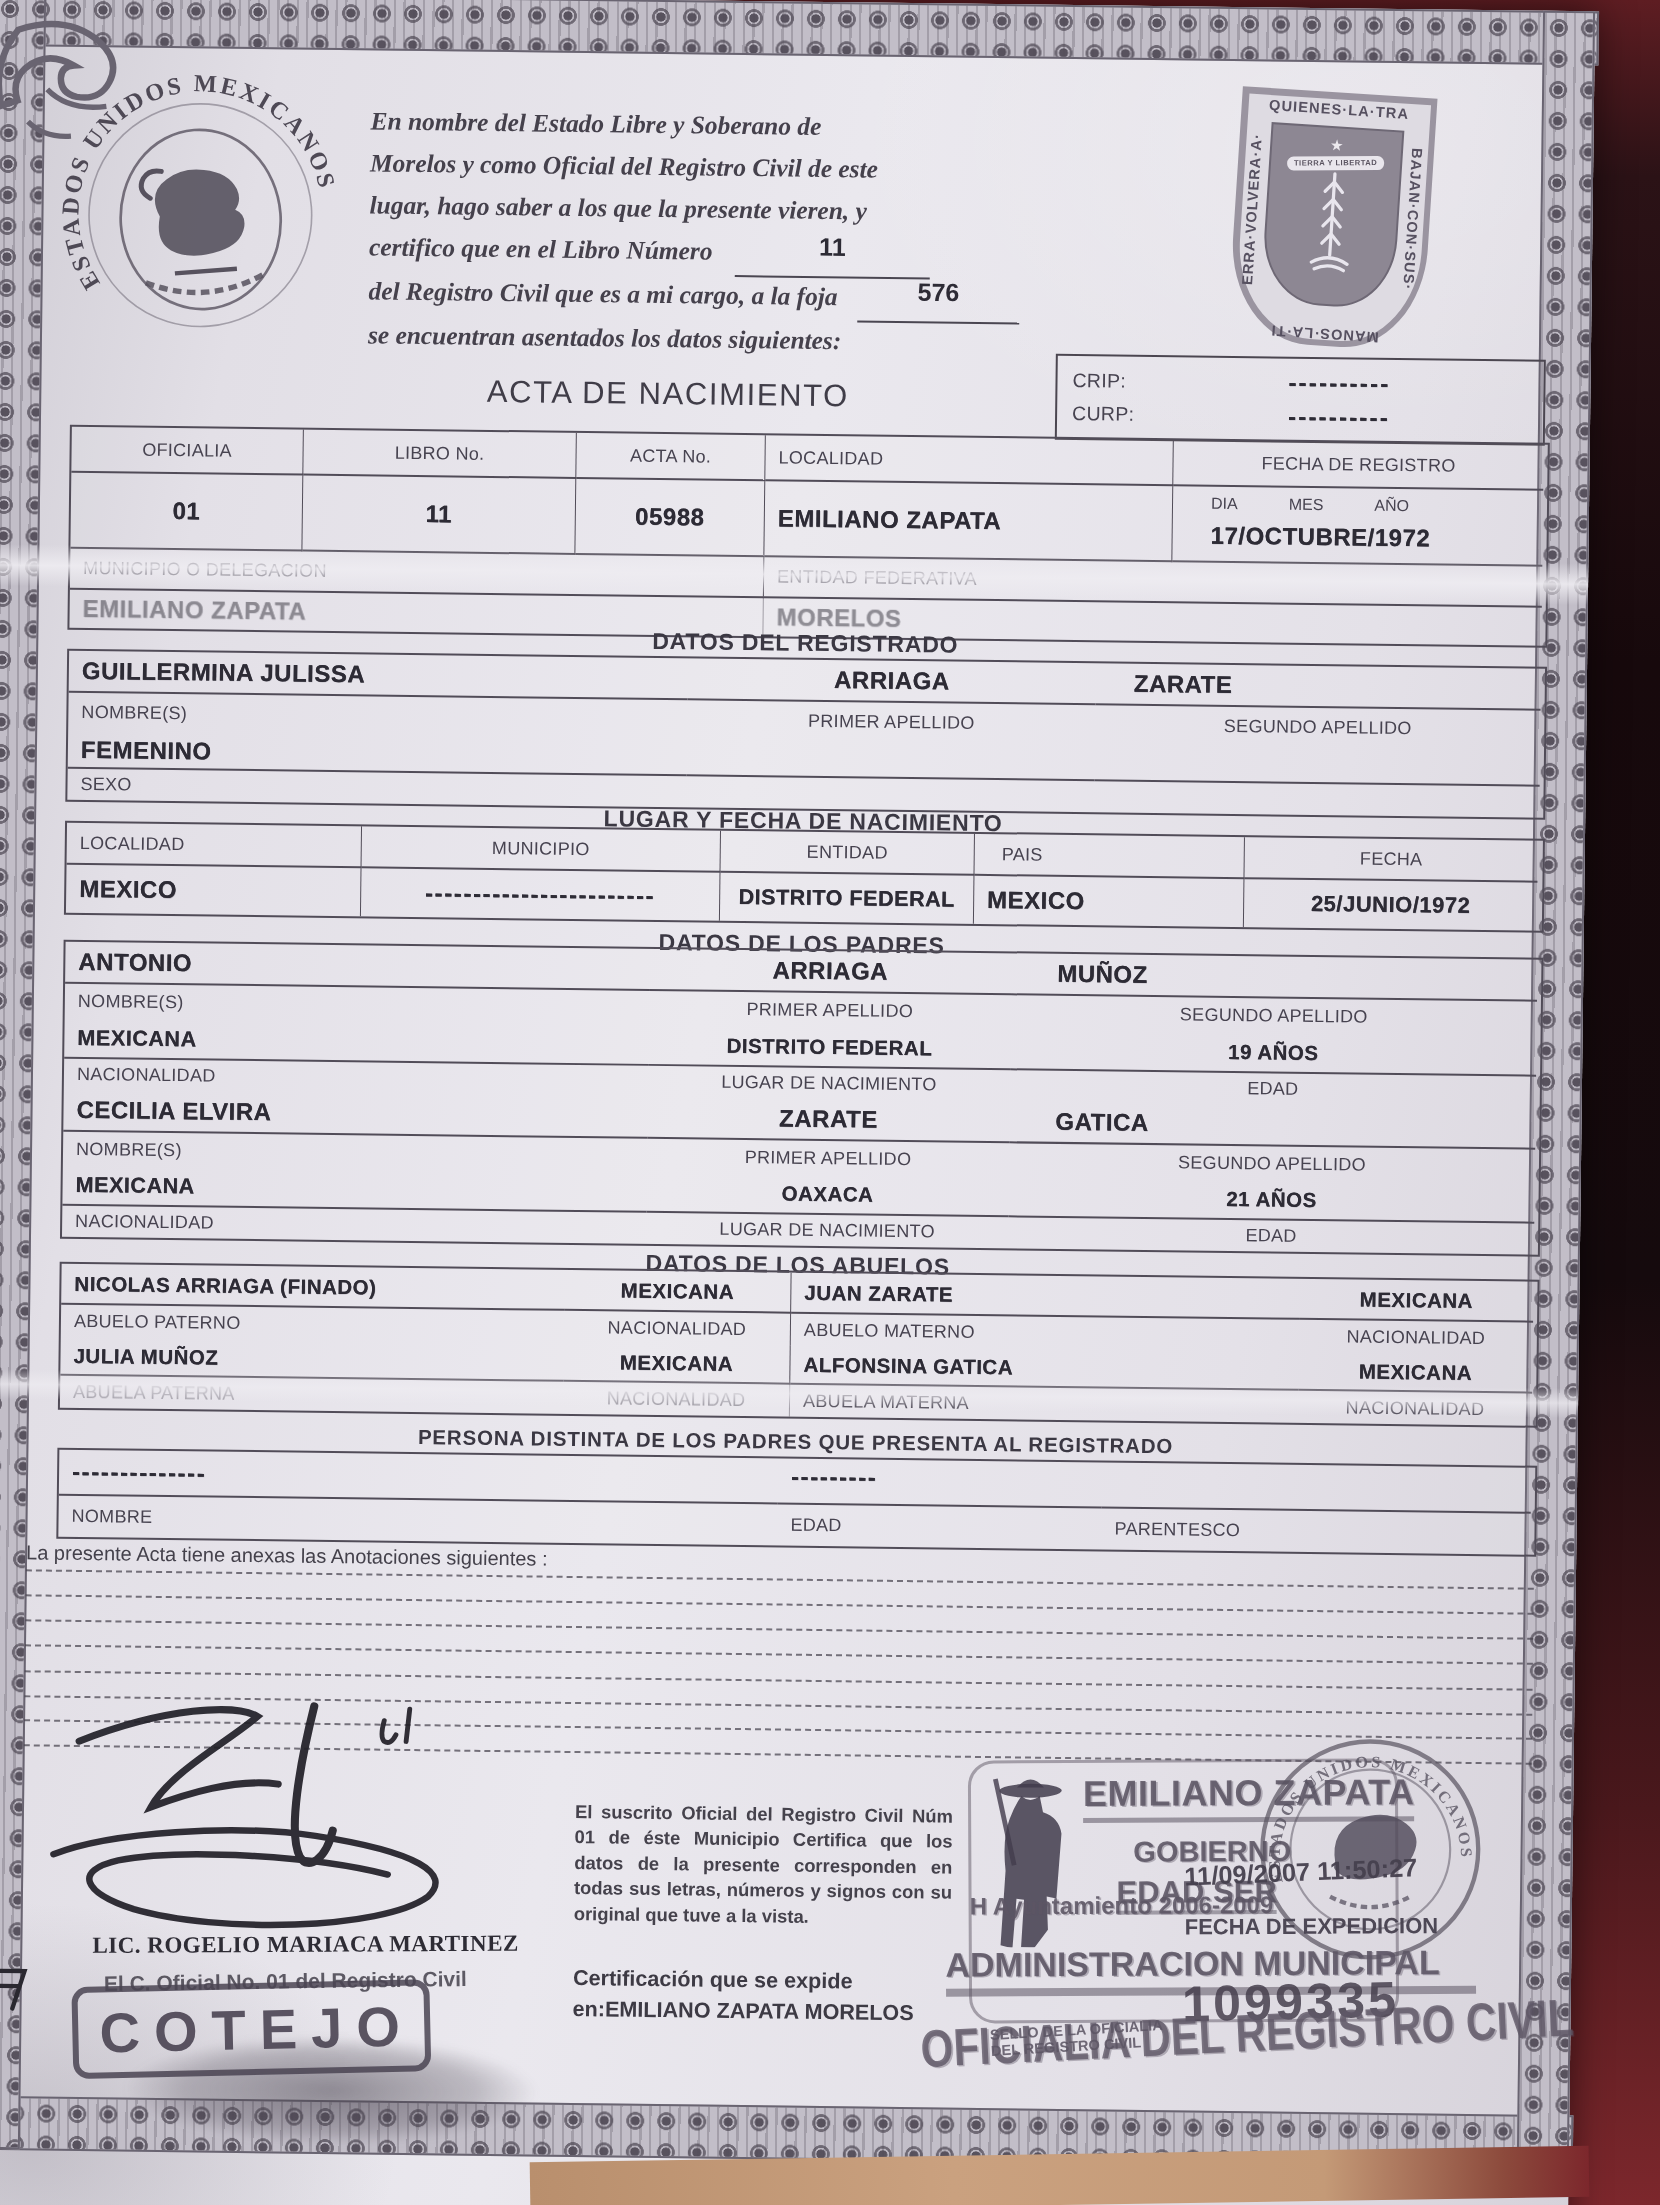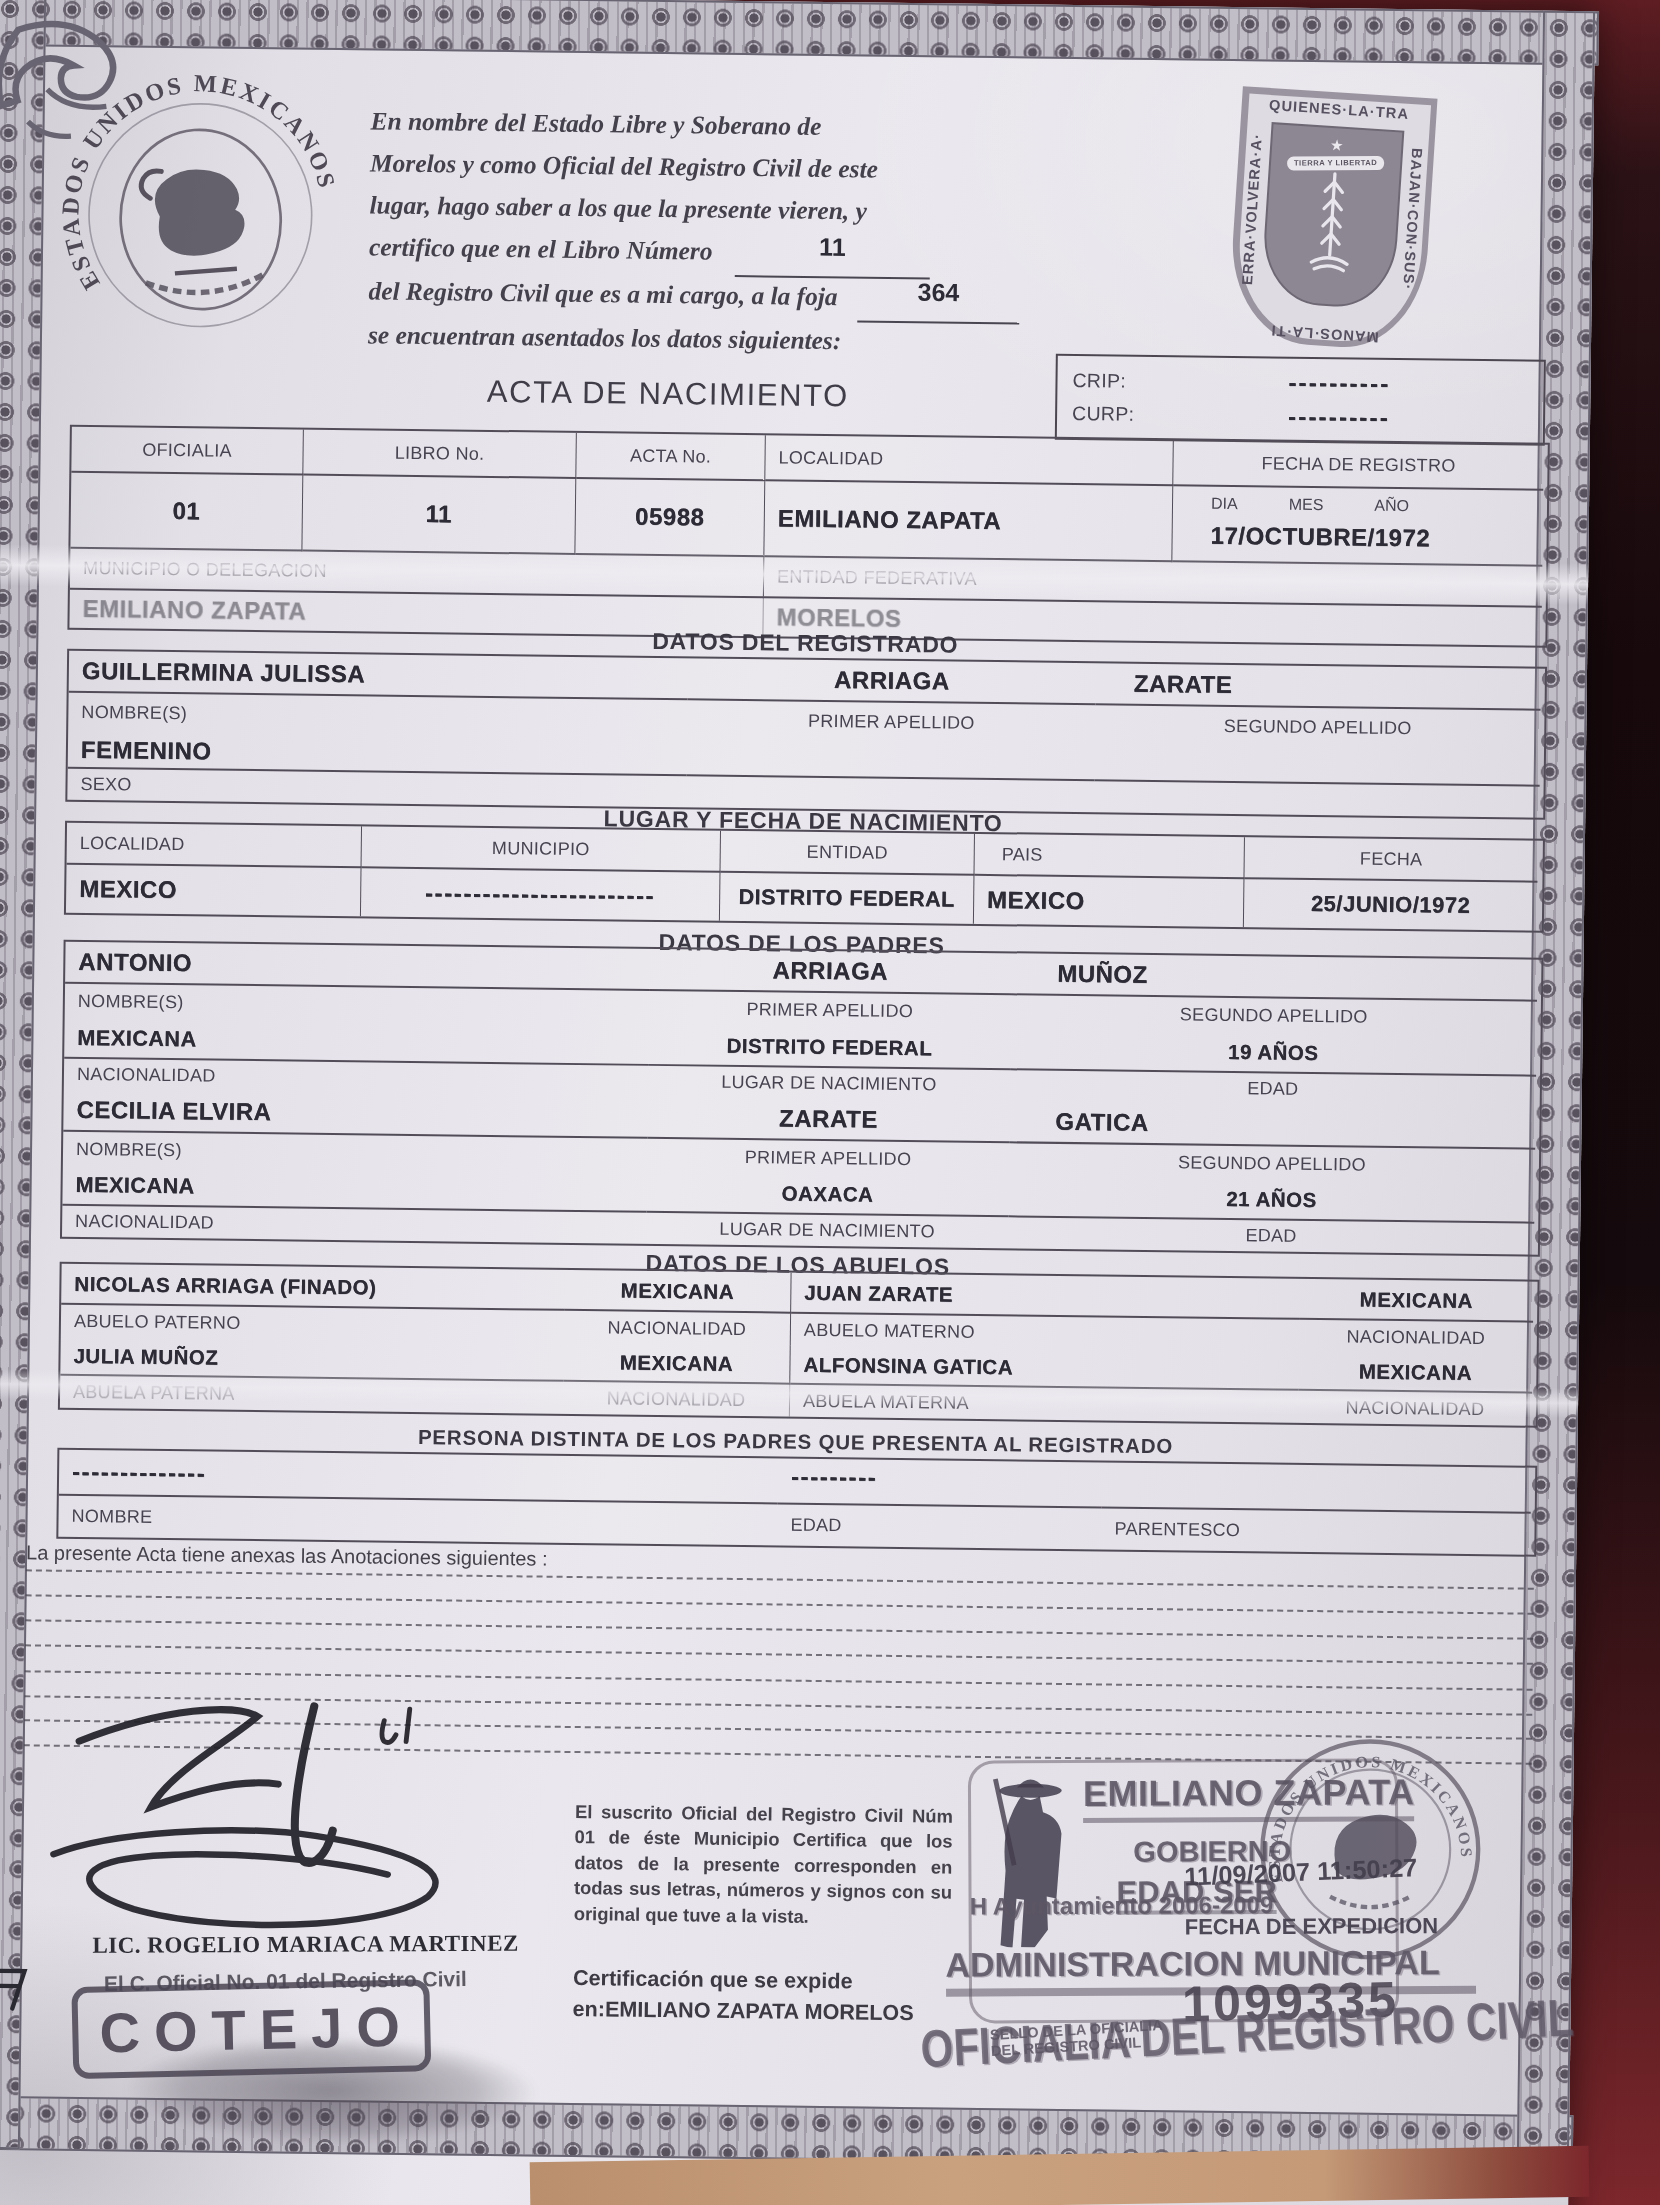--- a/index.html
+++ b/index.html
@@ -98,21 +98,21 @@
   <div class="preamble">
     <div>En nombre del Estado Libre y Soberano de</div>
     <div>Morelos y como Oficial del Registro Civil de este</div>
     <div>lugar, hago saber a los que la presente vieren, y</div>
     <div>
       <span>certifico que en el Libro Número</span>
       <span class="blank" style="width:195px;margin-left:16px;"><span class="bval">11</span></span>
     </div>
     <div>
       <span>del Registro Civil que es a mi cargo, a la foja</span>
-      <span class="blank" style="width:162px;margin-left:13.5px;"><span class="bval">364</span></span>
+      <span class="blank" style="width:162px;margin-left:13.5px;"><span class="bval">576</span></span>
     </div>
     <div>se encuentran asentados los datos siguientes:</div>
   </div>
 
   <div style="position:absolute;left:281px;top:376px;width:795px;text-align:center;font-size:31px;color:#403d48;letter-spacing:1.6px;">ACTA DE NACIMIENTO</div>
 
   <div style="position:absolute;left:1066px;top:349px;width:486px;height:82px;border:2.2px solid #4b4650;display:flex;flex-direction:column;justify-content:center;gap:5.4px;">
     <div style="display:flex;align-items:center;">
       <span class="lbl" style="width:124px;padding-left:15px;font-size:19.5px;">CRIP:</span>
       <span class="val" style="margin-left:92px;letter-spacing:2.2px;">----------</span>

